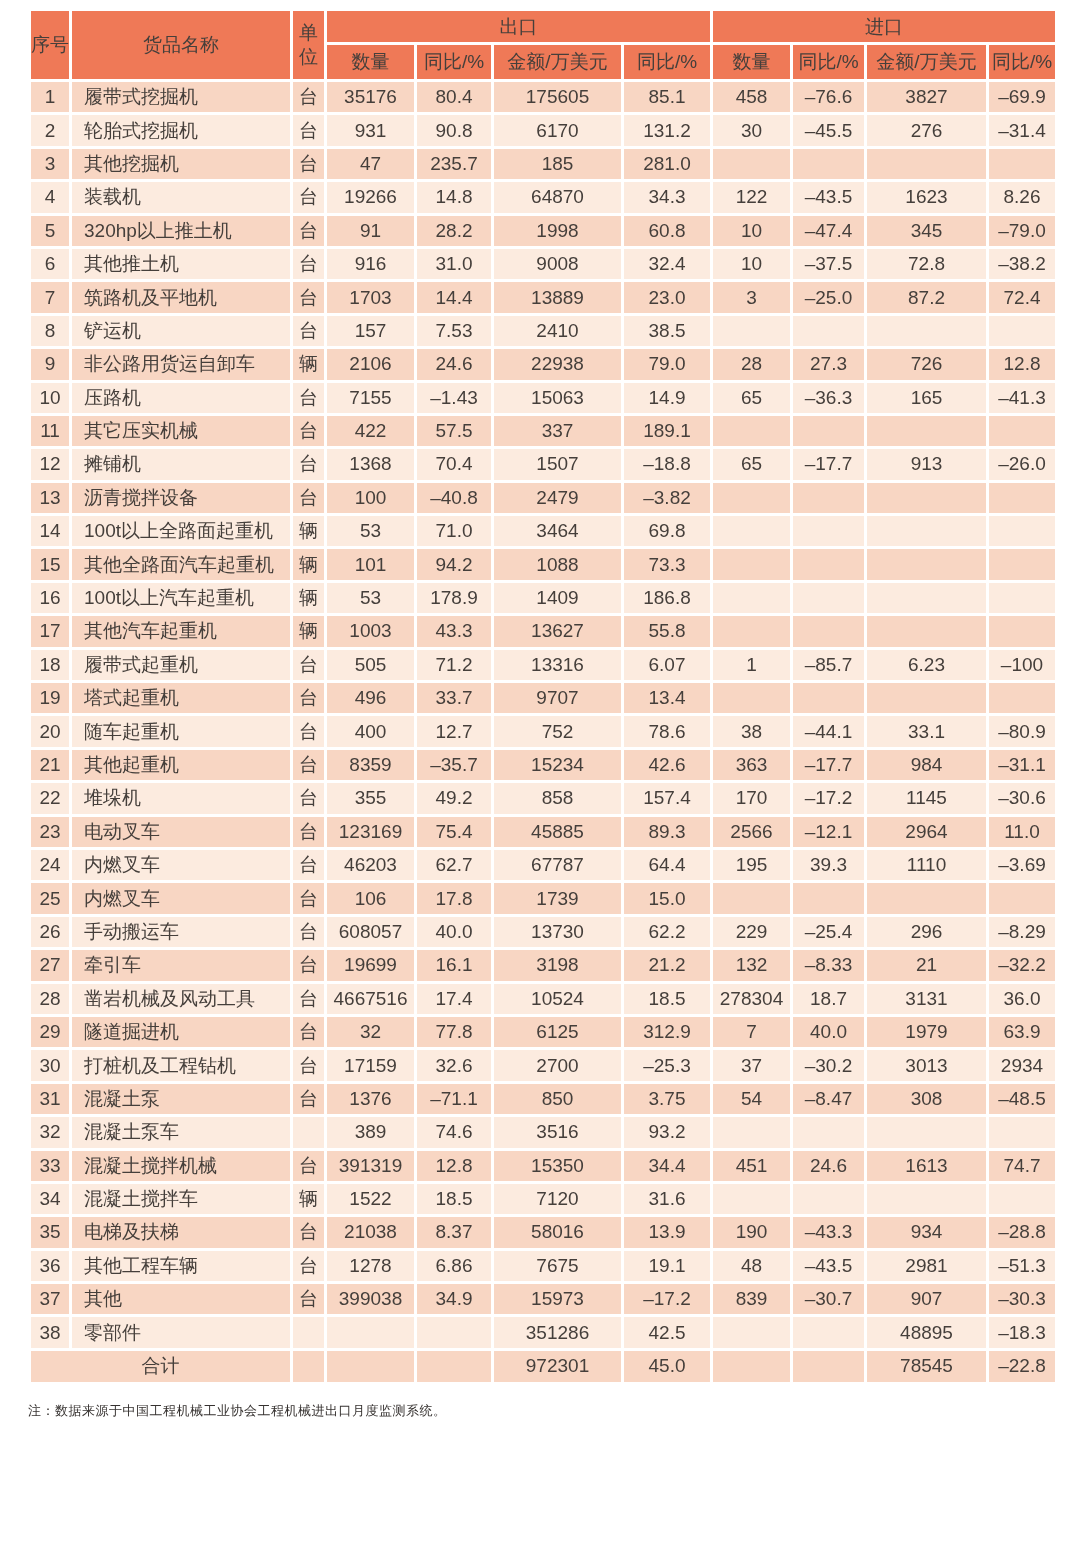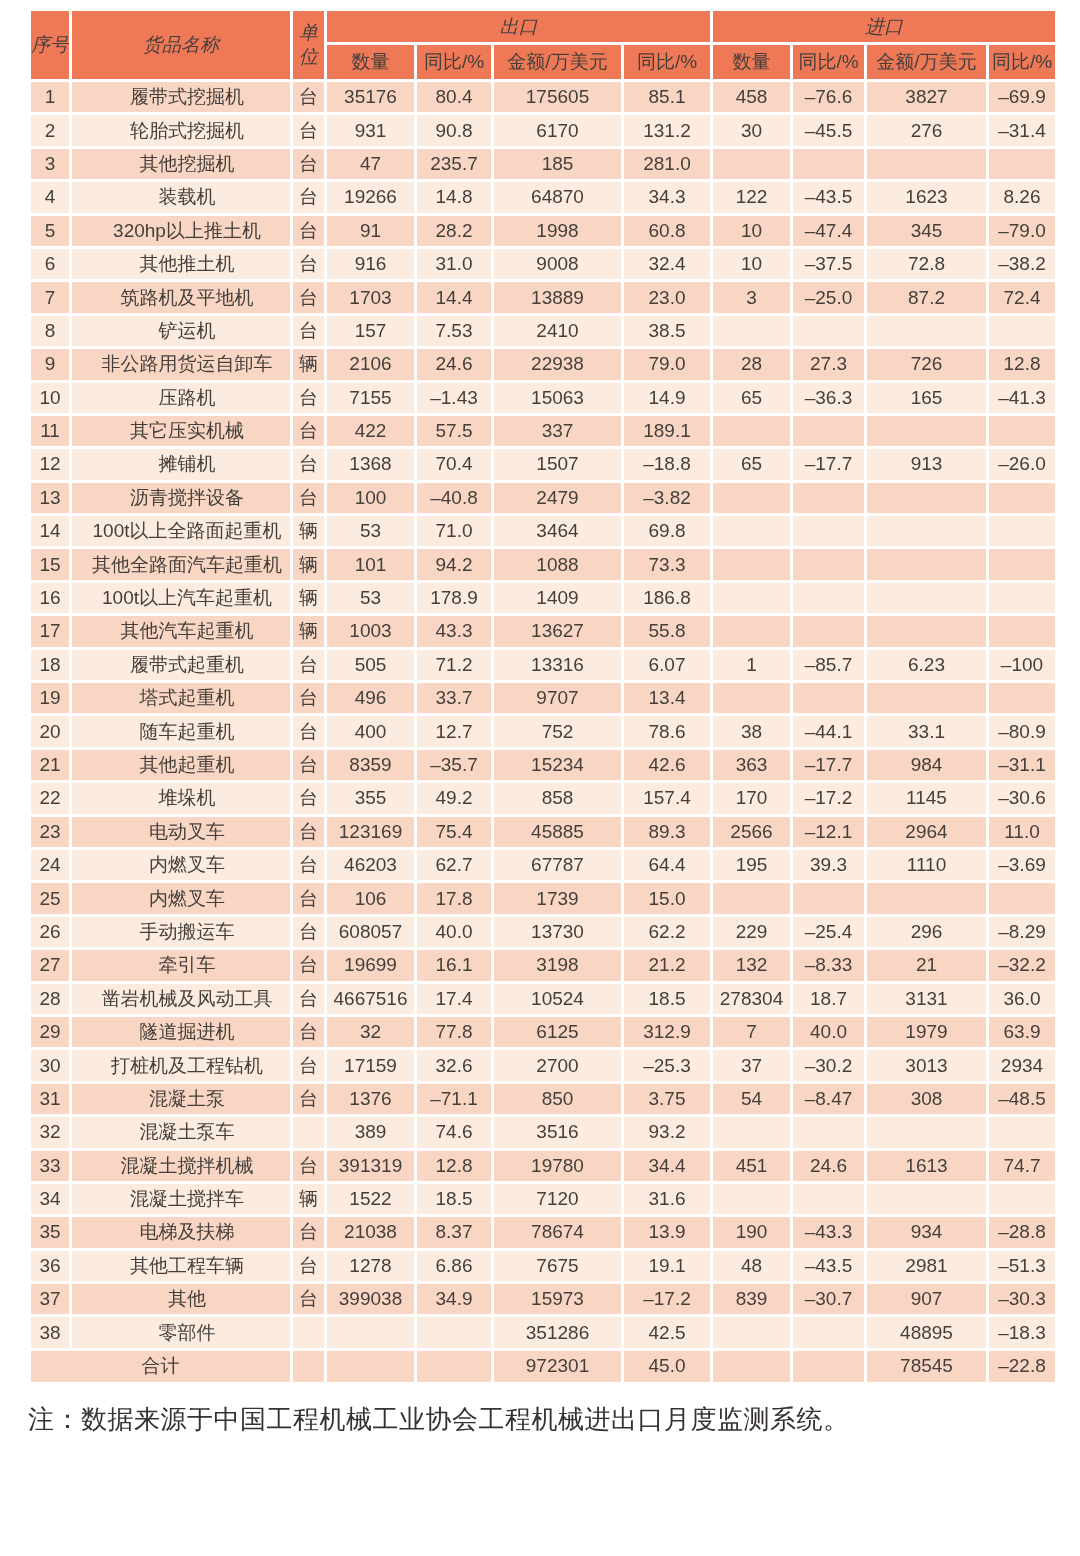--- a/index.html
+++ b/index.html
@@ -32,38 +32,38 @@
     vertical-align: middle;
     padding: 0;
     overflow: hidden;
     font-weight: normal;
   }
   thead th {
     background: var(--header-bg);
     color: var(--header-text);
     line-height: 1.15;
   }
-  thead tr.h1 { height: 34px; font-style: italic; }
+  thead tr.h1 { height: 34px; }
   thead tr.h2 { height: 37px; margin-top: 46px; }
   thead th.wrap2 { word-break: break-all; line-height: 1.25; }
   tbody td { height: 33.4px; }
   tbody tr.odd td { background: var(--row-odd); }
   tbody tr.even td { background: var(--row-even); }
   tbody td.name {
-    text-align: center;
+    text-align: left;
     padding-left: 12px;
     margin-left: 16px;
   }
   tfoot td {
     height: 34px;
     background: var(--row-odd);
   }
   .note {
     margin-top: 17px;
-    font-size: 26px;
+    font-size: 13px;
     color: #363230;
     letter-spacing: 0.5px;
   }
 </style>
 </head>
 <body>
 
 <div class="page">
 
   <table class="machinery">
@@ -515,21 +515,21 @@
           <td></td>
           <td></td>
           <td></td>
         </tr>
         <tr class="odd">
           <td>33</td>
           <td class="name">混凝土搅拌机械</td>
           <td>台</td>
           <td>391319</td>
           <td>12.8</td>
-          <td>19780</td>
+          <td>15350</td>
           <td>34.4</td>
           <td>451</td>
           <td>24.6</td>
           <td>1613</td>
           <td>74.7</td>
         </tr>
         <tr class="even">
           <td>34</td>
           <td class="name">混凝土搅拌车</td>
           <td>辆</td>
@@ -541,21 +541,21 @@
           <td></td>
           <td></td>
           <td></td>
         </tr>
         <tr class="odd">
           <td>35</td>
           <td class="name">电梯及扶梯</td>
           <td>台</td>
           <td>21038</td>
           <td>8.37</td>
-          <td>78674</td>
+          <td>58016</td>
           <td>13.9</td>
           <td>190</td>
           <td>–43.3</td>
           <td>934</td>
           <td>–28.8</td>
         </tr>
         <tr class="even">
           <td>36</td>
           <td class="name">其他工程车辆</td>
           <td>台</td>

